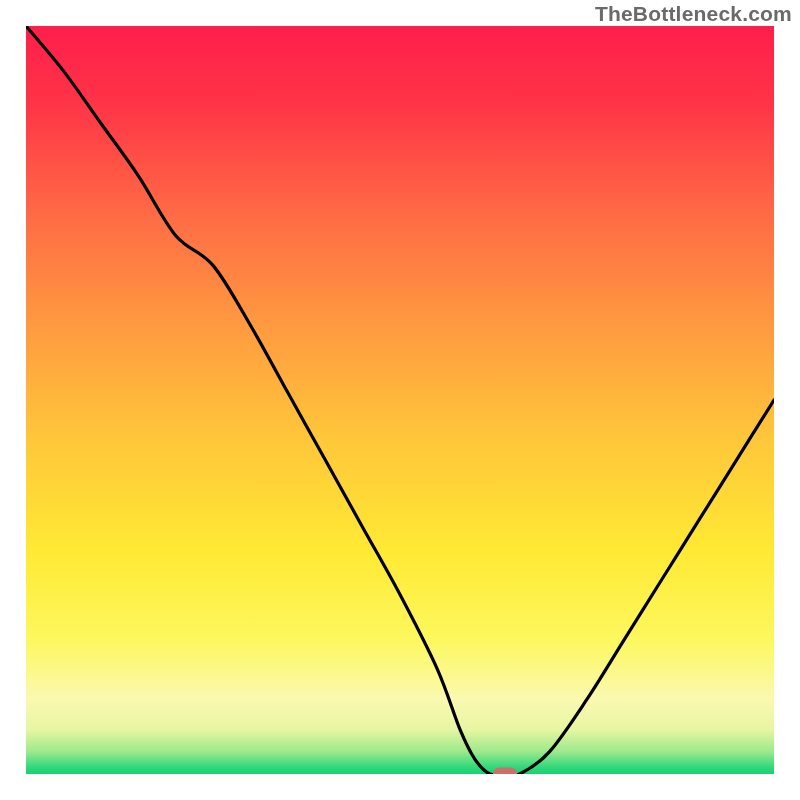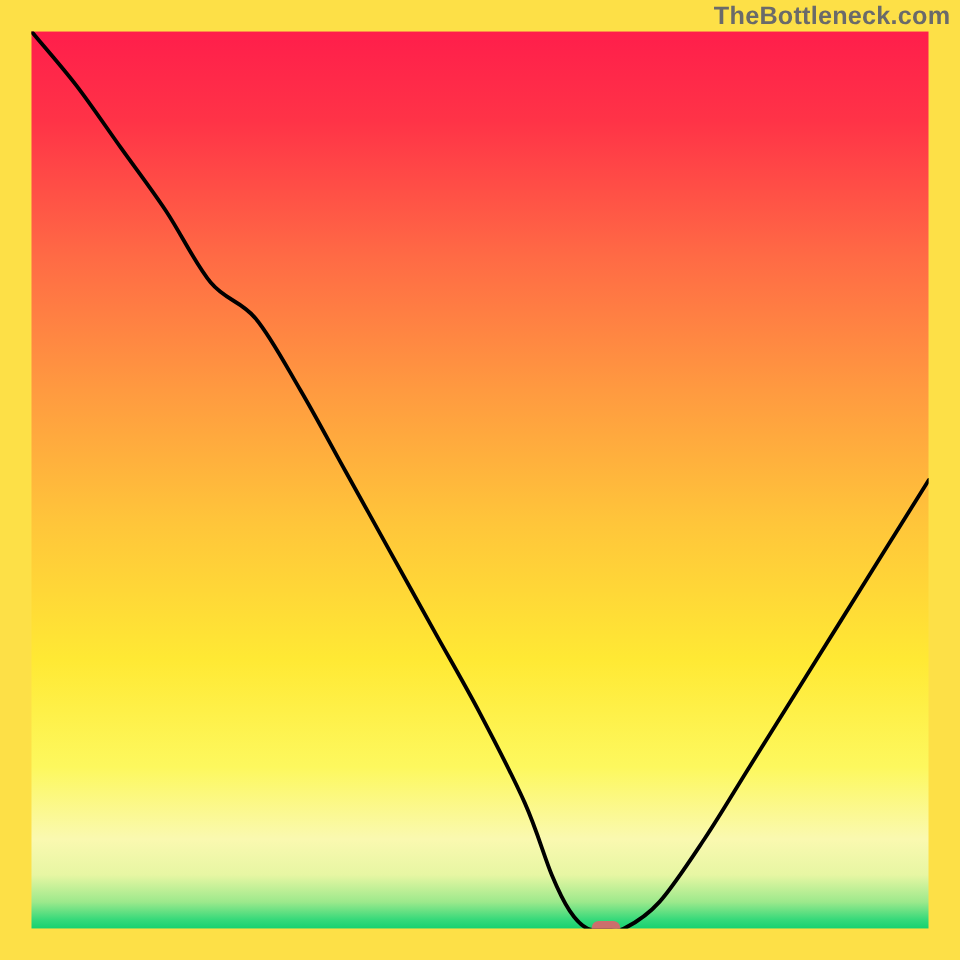--- a/index.html
+++ b/index.html
@@ -9,21 +9,21 @@
     height: 800px;
     background: #000;
     overflow: hidden;
   }
   .frame {
     position: absolute;
     left: 0;
     top: 0;
     width: 800px;
     height: 800px;
-    background: #fde047;
+    background: #ffffff;
   }
   .plot {
     position: absolute;
     left: 26px;
     top: 26px;
     width: 748px;
     height: 748px;
     overflow: hidden;
   }
   .gradient {

